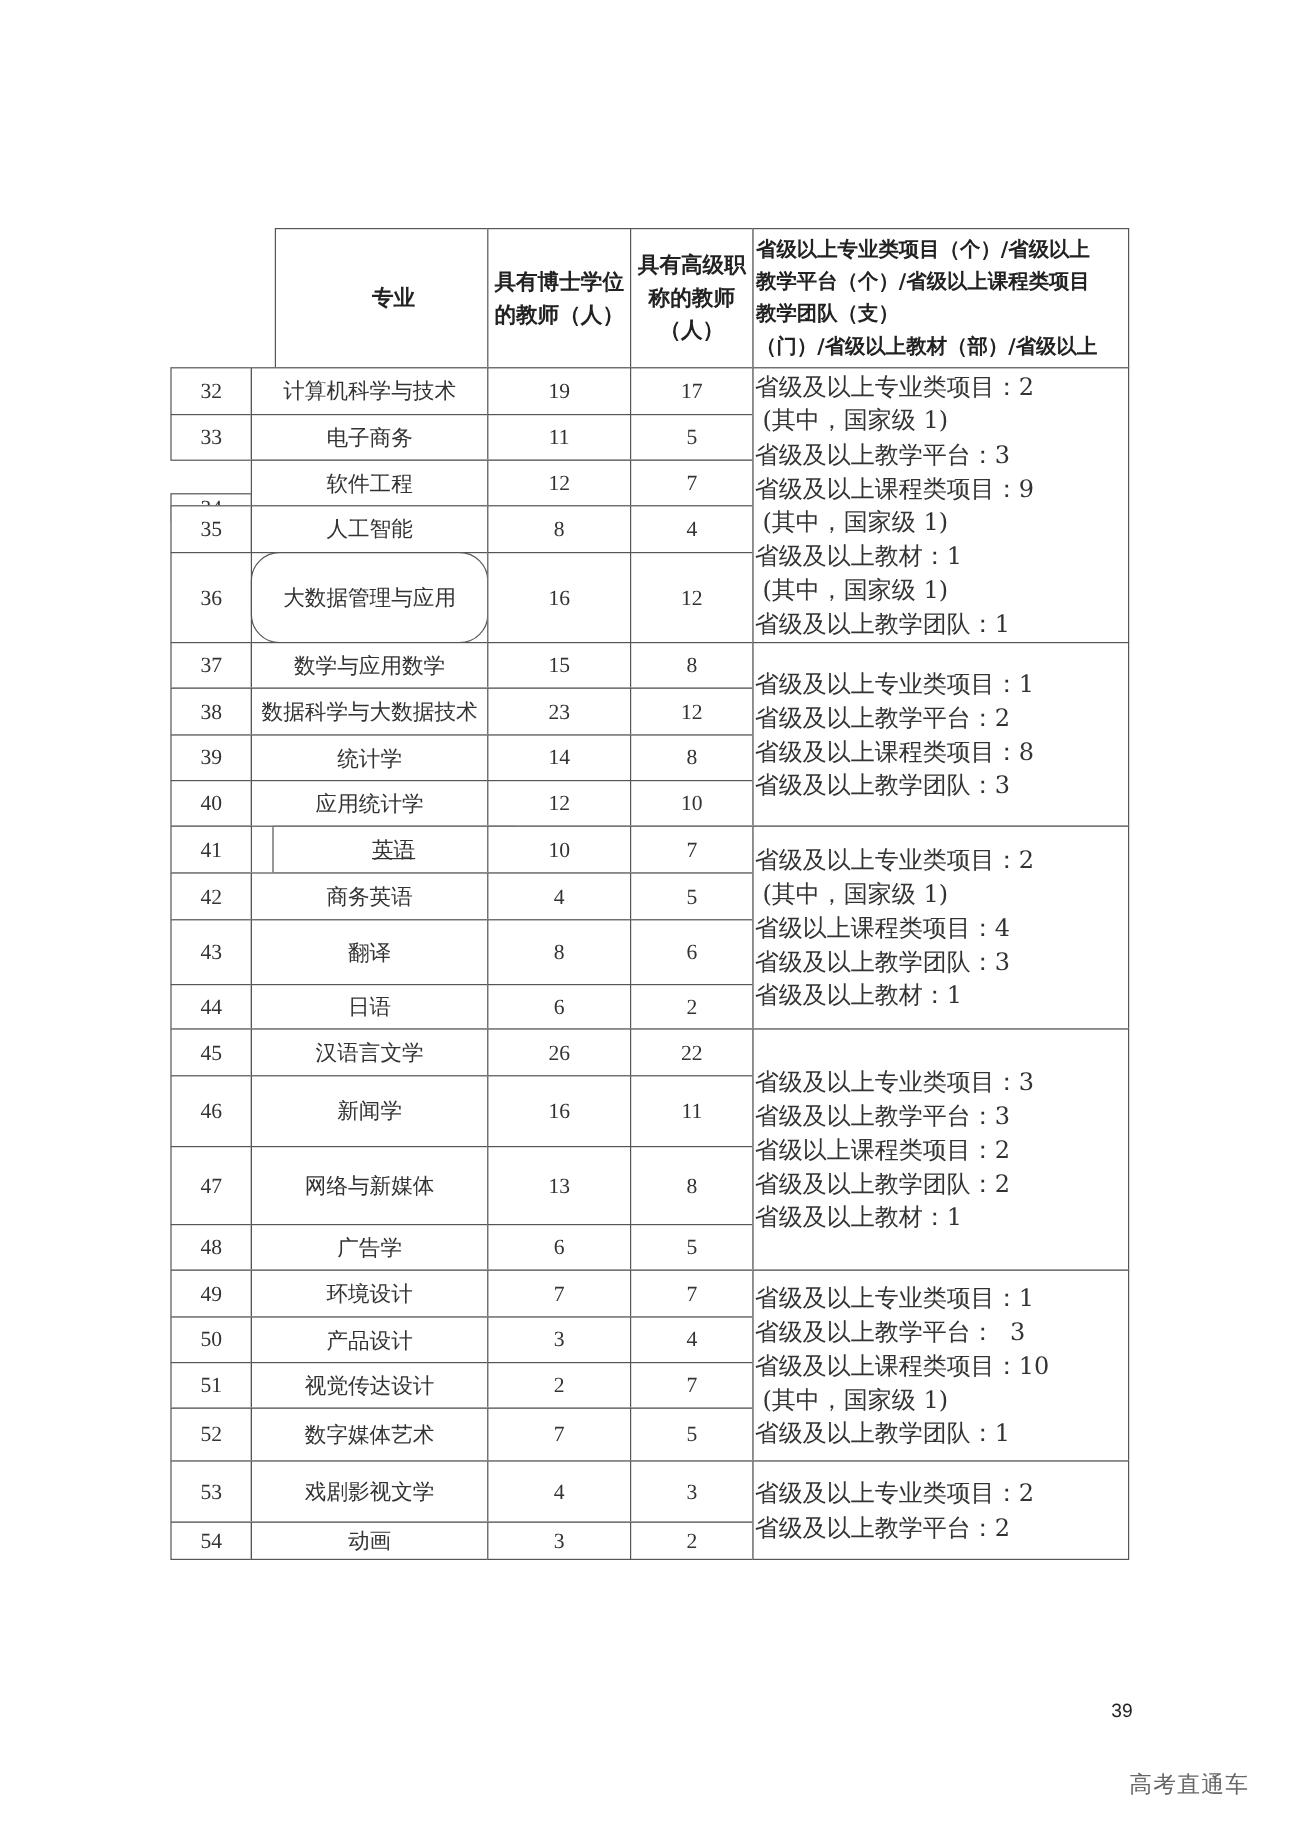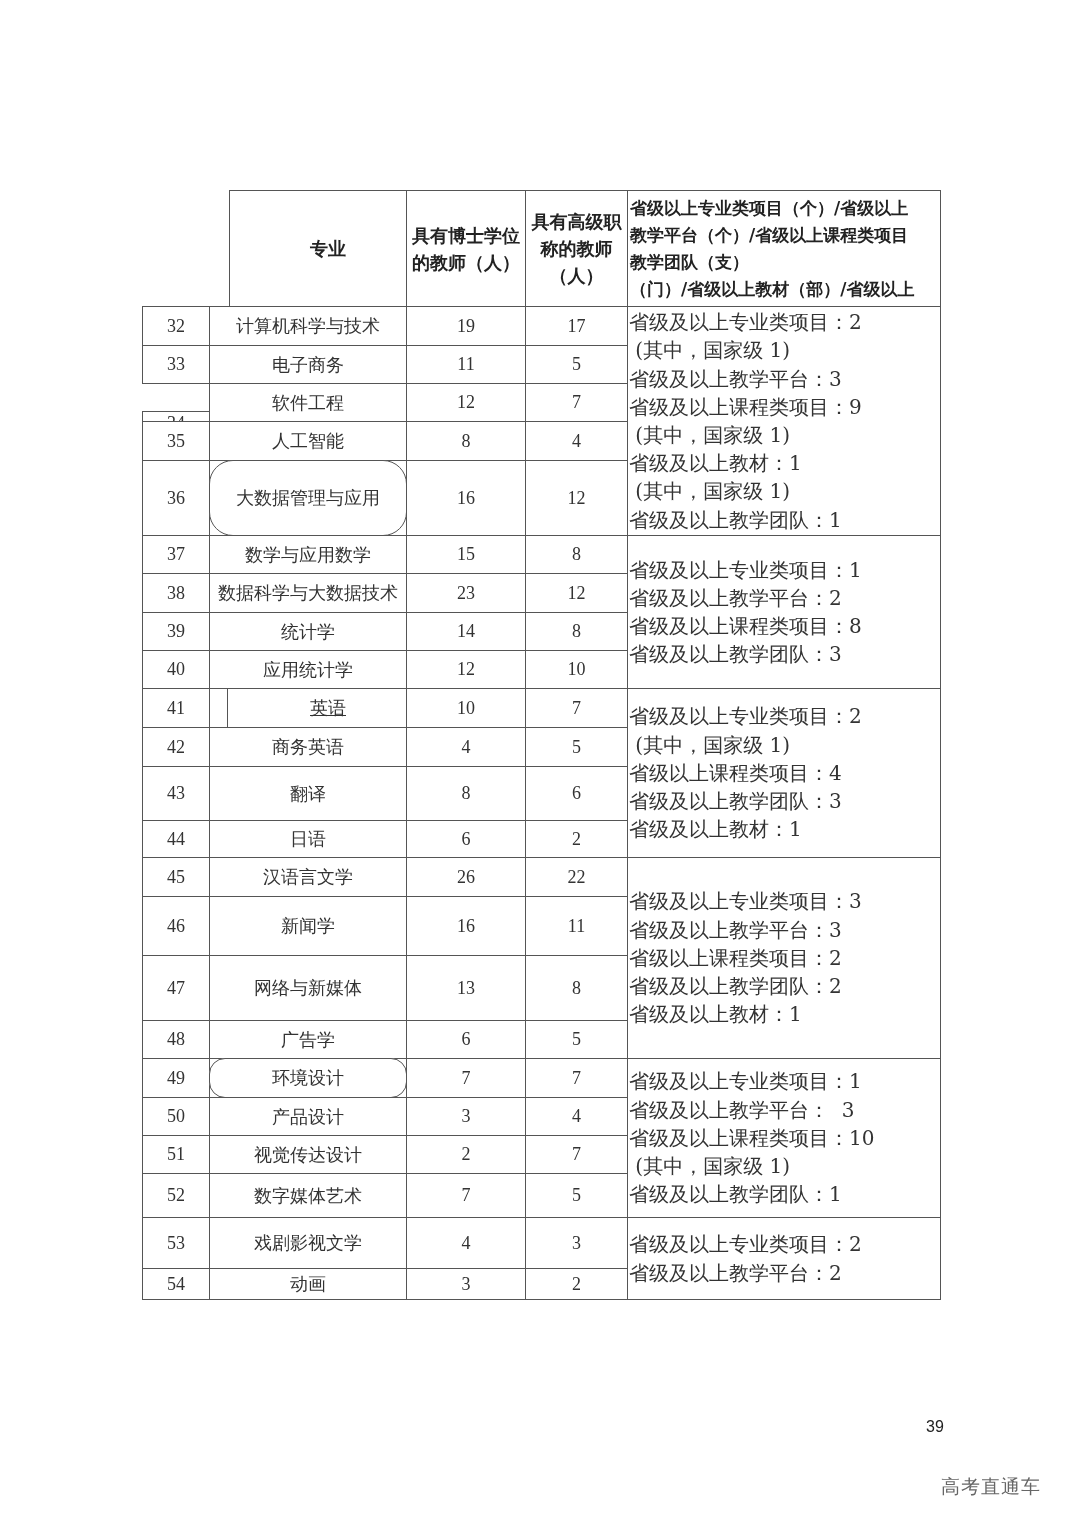--- a/index.html
+++ b/index.html
@@ -110,21 +110,21 @@
       <div class="cell num" style="left: 383px; top: 706px; width: 103px; height: 60px;">11</div>
       <div class="cell num" style="left: 0px; top: 765px; width: 68px; height: 66px;">47</div>
       <div class="cell major" style="left: 67px; top: 765px; width: 198px; height: 66px;">网络与新媒体</div>
       <div class="cell num" style="left: 264px; top: 765px; width: 120px; height: 66px;">13</div>
       <div class="cell num" style="left: 383px; top: 765px; width: 103px; height: 66px;">8</div>
       <div class="cell num" style="left: 0px; top: 830px; width: 68px; height: 39px;">48</div>
       <div class="cell major" style="left: 67px; top: 830px; width: 198px; height: 39px;">广告学</div>
       <div class="cell num" style="left: 264px; top: 830px; width: 120px; height: 39px;">6</div>
       <div class="cell num" style="left: 383px; top: 830px; width: 103px; height: 39px;">5</div>
       <div class="cell num" style="left: 0px; top: 868px; width: 68px; height: 40px;">49</div>
-      <div class="cell major" style="left: 67px; top: 868px; width: 198px; height: 40px; border-radius: 16px;">环境设计</div>
+      <div class="cell major" style="left: 67px; top: 868px; width: 198px; height: 40px;">环境设计</div>
       <div class="cell num" style="left: 264px; top: 868px; width: 120px; height: 40px;">7</div>
       <div class="cell num" style="left: 383px; top: 868px; width: 103px; height: 40px;">7</div>
       <div class="cell num" style="left: 0px; top: 907px; width: 68px; height: 39px;">50</div>
       <div class="cell major" style="left: 67px; top: 907px; width: 198px; height: 39px;">产品设计</div>
       <div class="cell num" style="left: 264px; top: 907px; width: 120px; height: 39px;">3</div>
       <div class="cell num" style="left: 383px; top: 907px; width: 103px; height: 39px;">4</div>
       <div class="cell num" style="left: 0px; top: 945px; width: 68px; height: 39px;">51</div>
       <div class="cell major" style="left: 67px; top: 945px; width: 198px; height: 39px;">视觉传达设计</div>
       <div class="cell num" style="left: 264px; top: 945px; width: 120px; height: 39px;">2</div>
       <div class="cell num" style="left: 383px; top: 945px; width: 103px; height: 39px;">7</div>

